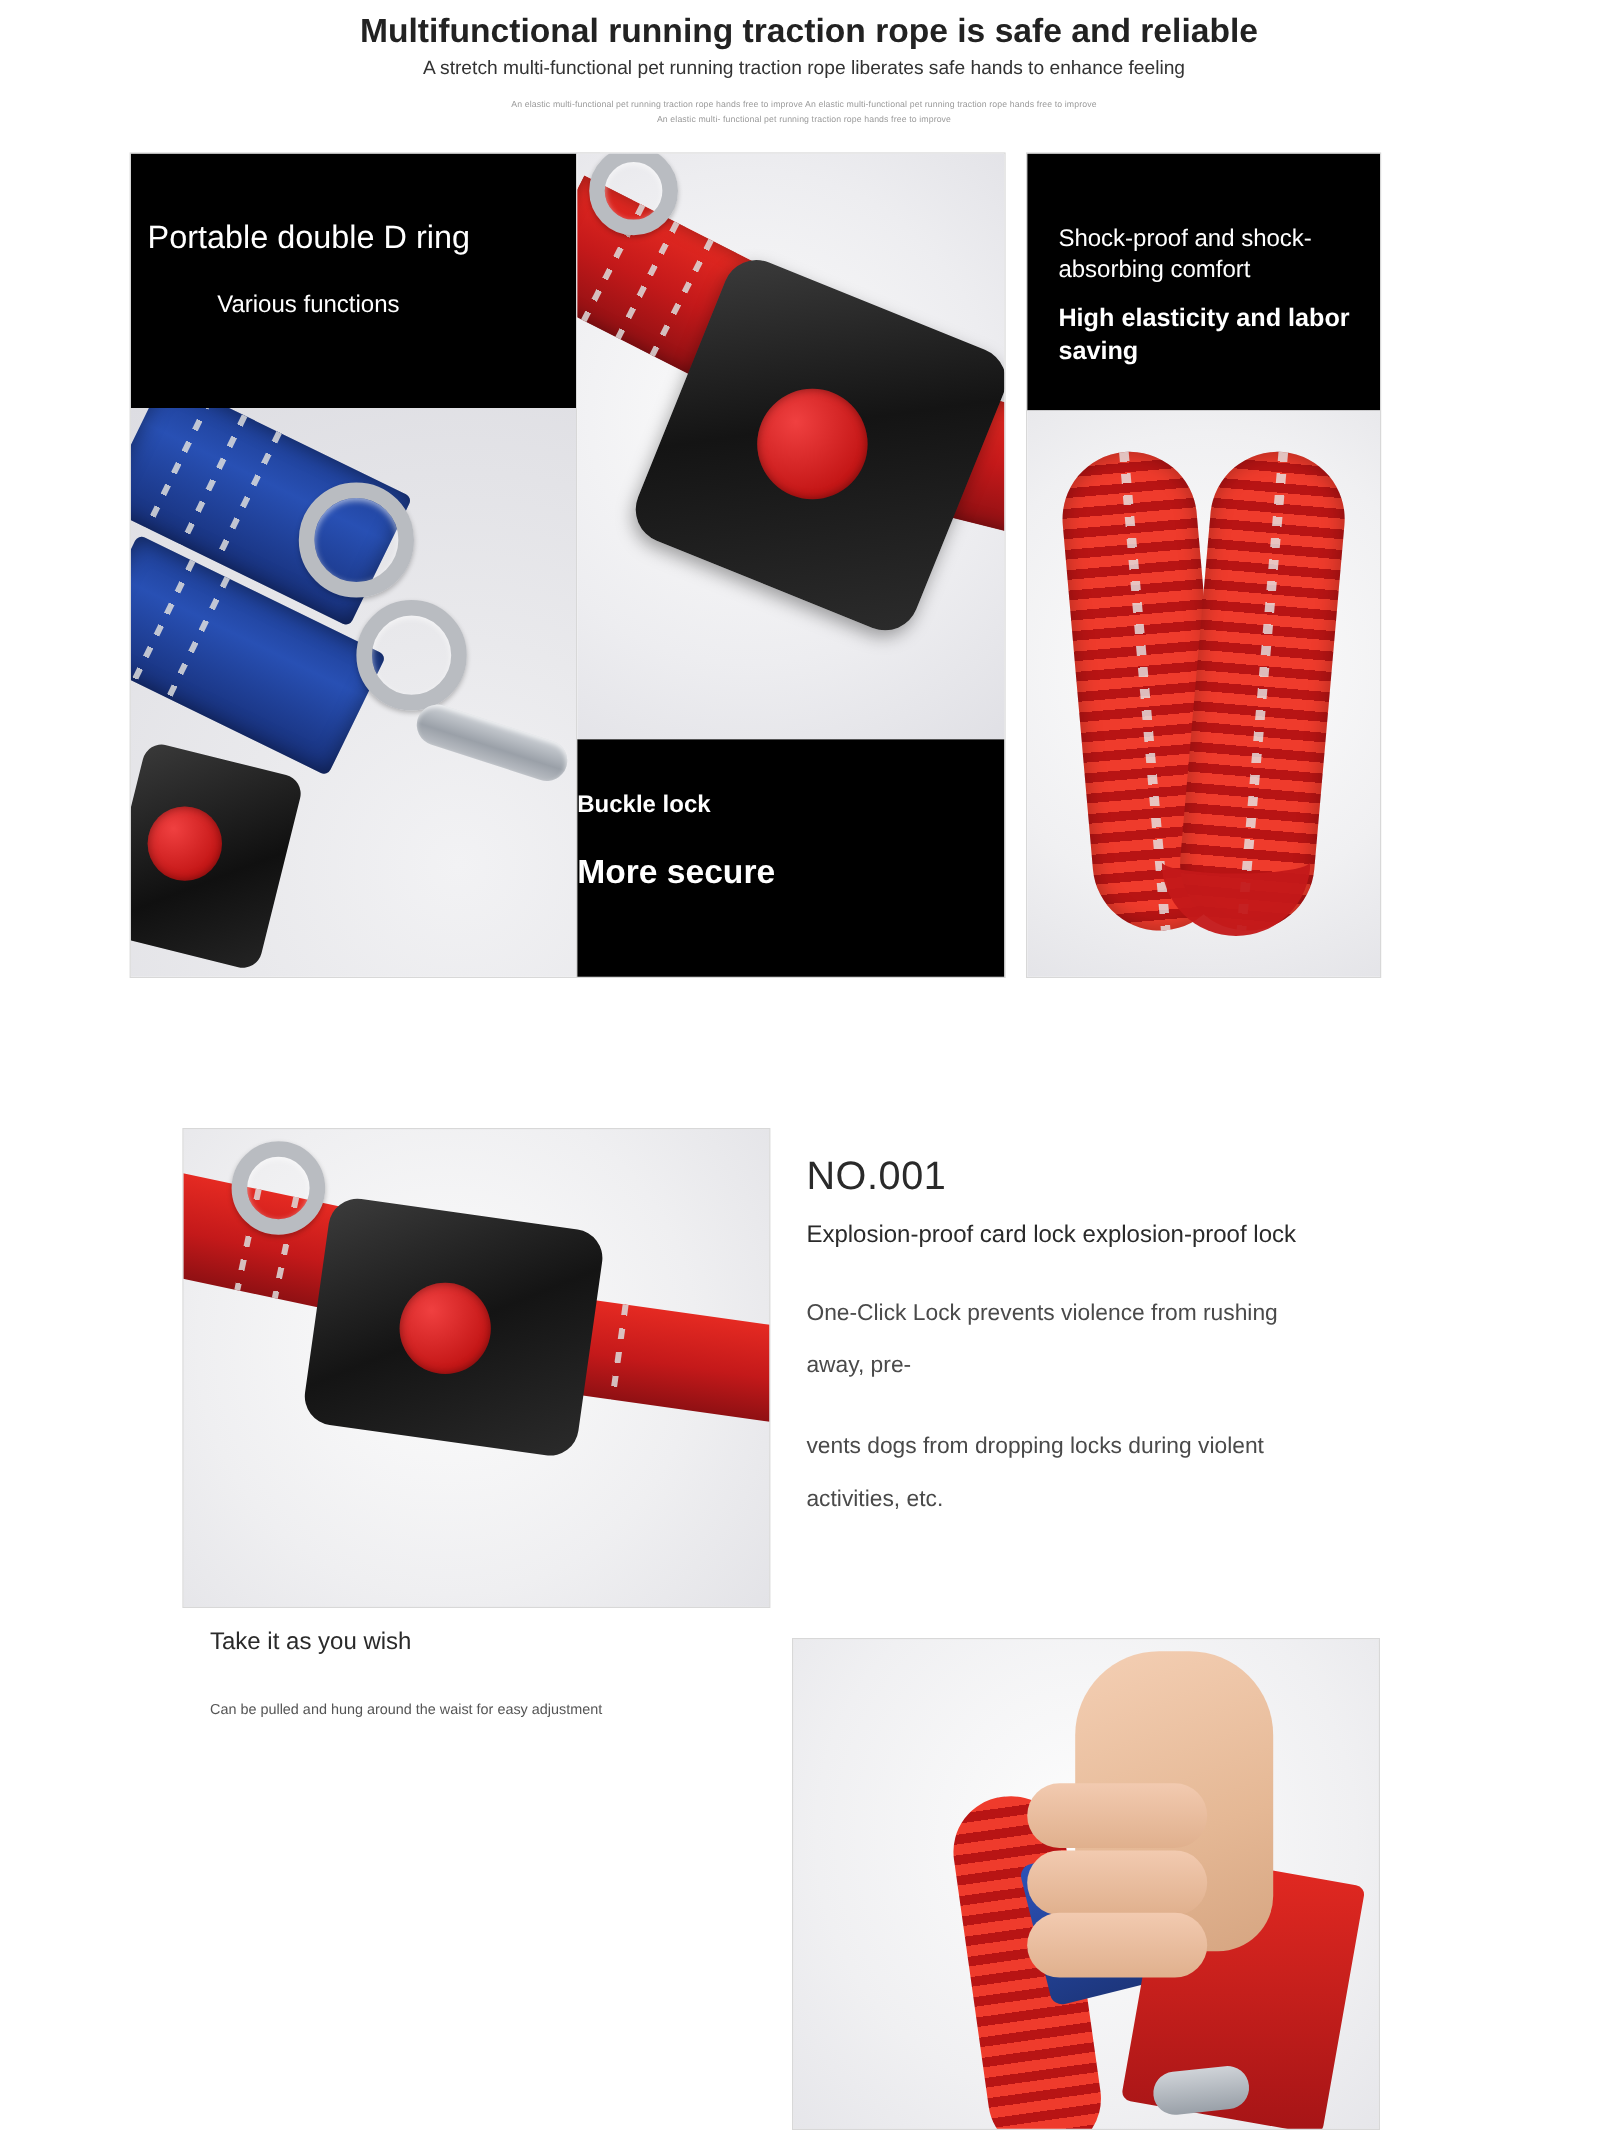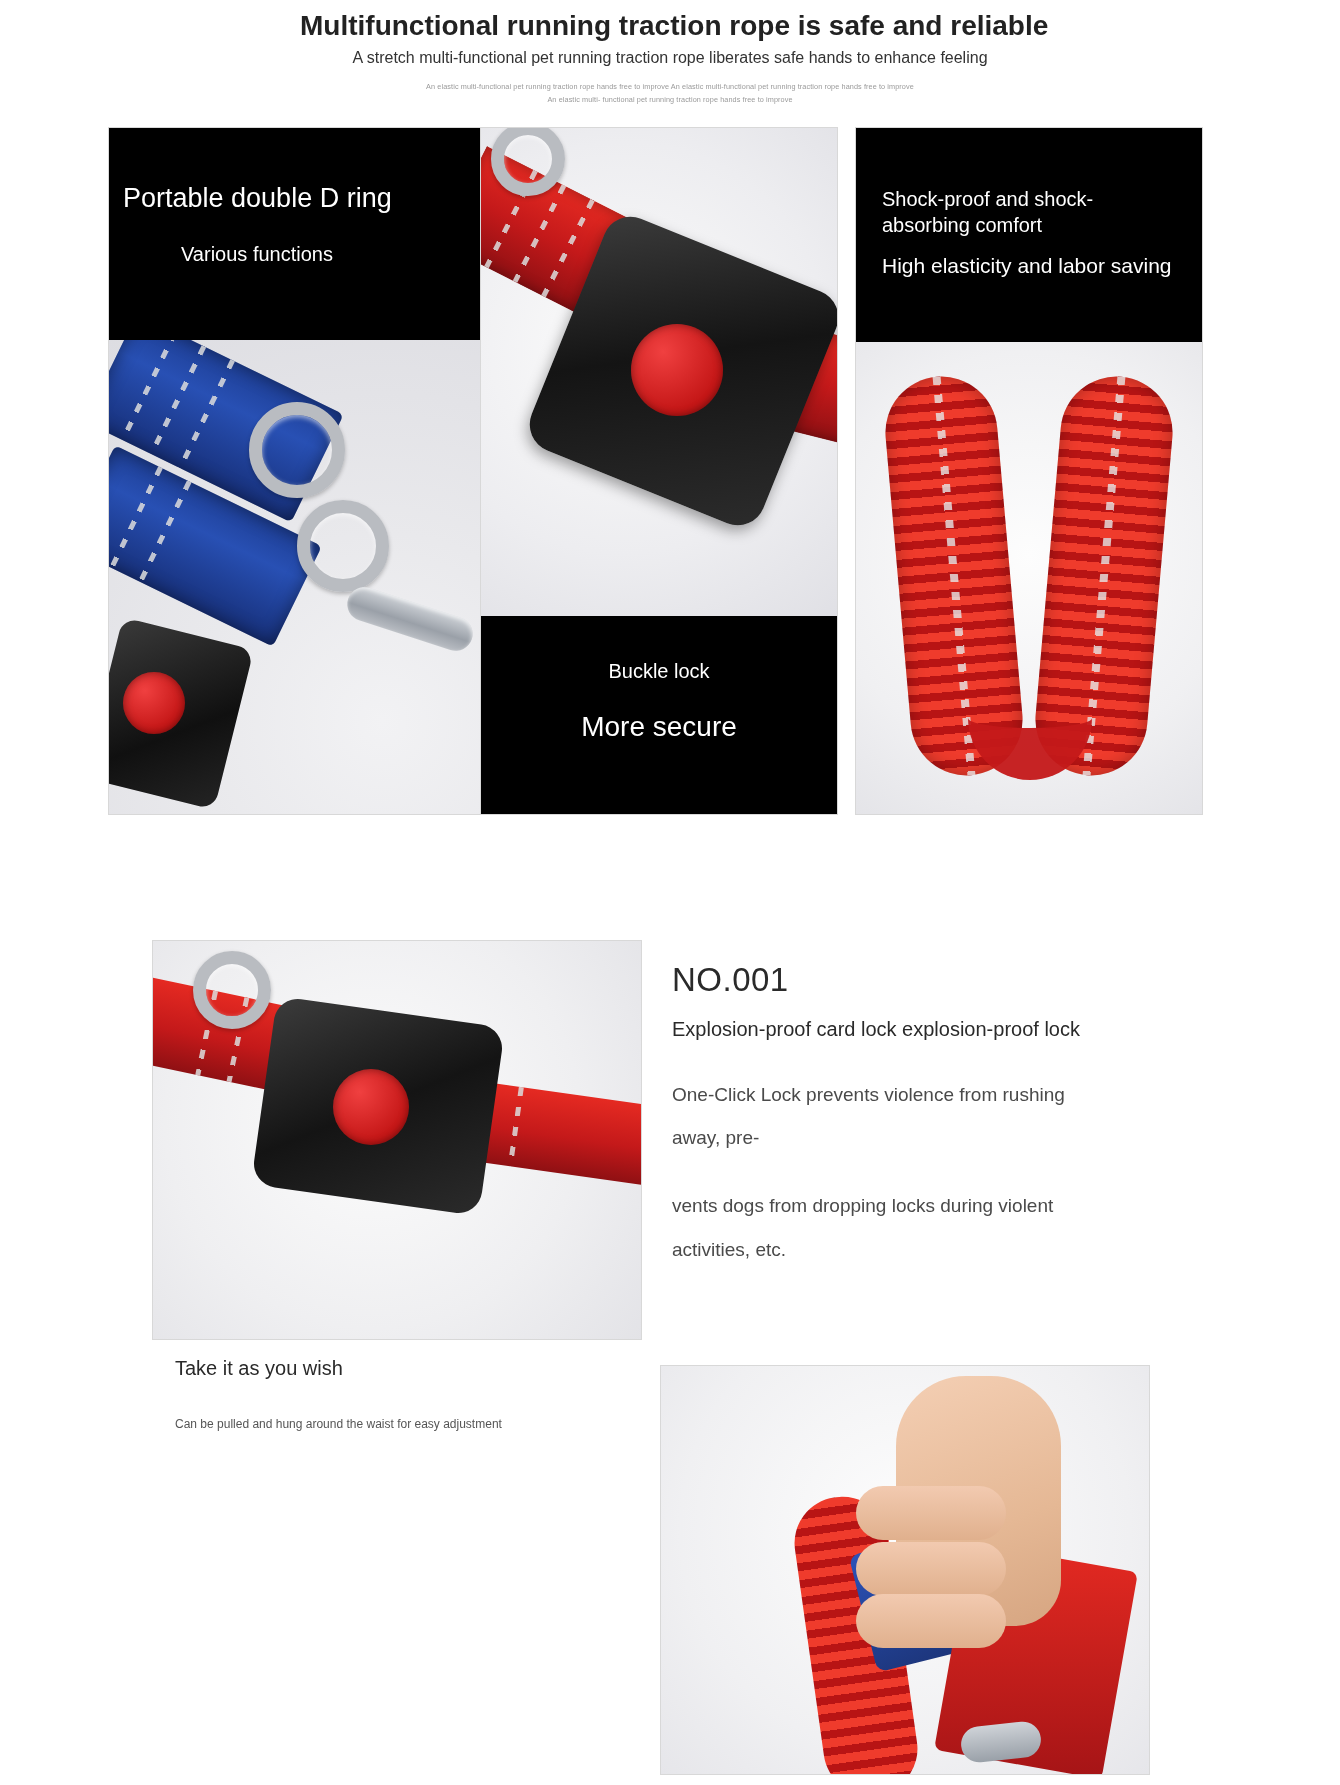--- a/index.html
+++ b/index.html
@@ -52,21 +52,21 @@
     height: 620px;
   }
   .panel {
     position: absolute;
     border: 1px solid #d8d8d8;
     overflow: hidden;
     background: #fff;
   }
   .panel-1 { left: 108px;  top: 0;   width: 392px; height: 688px; }
   .panel-2 { left: 480px;  top: 0;   width: 358px; height: 688px; }
-  .panel-3 { left: 855px;  top: 0;   width: 348px; height: 688px; }
+  .panel-3 { left: 855px;  top: 0;   width: 296px; height: 688px; }
 
   .blackband {
     background: #000000;
     color: #ffffff;
     width: 100%;
   }
   .p1-band {
     height: 212px;
     padding: 56px 0 0 14px;
   }
@@ -78,31 +78,31 @@
   .p1-sub {
     font-size: 20px;
     font-weight: 400;
     margin-top: 30px;
     padding-left: 58px;
   }
 
   .p2-band-bottom {
     height: 200px;
     padding: 44px 0 0 0;
-    text-align: center;
+    font-weight: bold;
   }
   .p2-line1 { font-size: 20px; }
   .p2-line2 { font-size: 28px; margin-top: 28px; }
 
   .p3-band {
     height: 214px;
     padding: 58px 24px 0 26px;
   }
   .p3-line1 { font-size: 20px; line-height: 1.3; }
-  .p3-line2 { font-size: 21px; line-height: 1.3; margin-top: 14px; }
+  .p3-line2 { font-size: 21px; line-height: 1.3; margin-top: 14px; font-weight: bold; }
 
   
   .photo { position: relative; overflow: hidden; }
 
   .photo-1 {
     height: 476px;
     background:
       radial-gradient(circle at 70% 80%, #f2f2f4 0%, #e9e9ec 40%, #dddde2 100%);
   }
   .photo-2 { height: 488px; background: radial-gradient(circle at 40% 45%, #fbfbfb 0%, #ededf0 60%, #e0e0e5 100%); }

